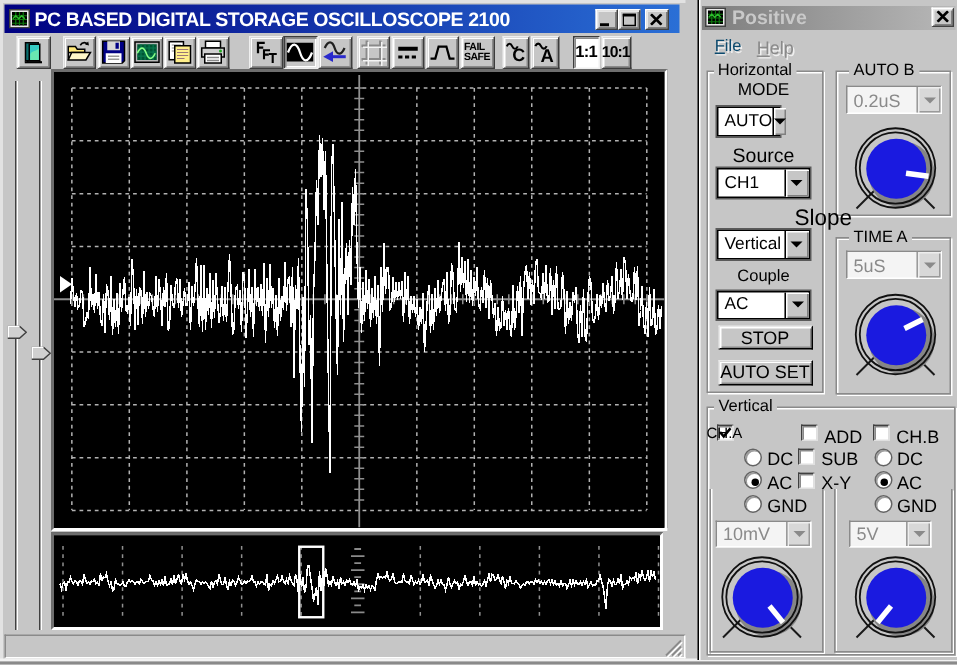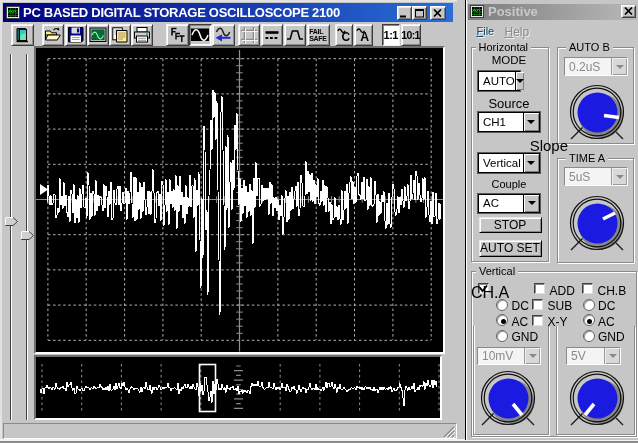--- a/index.html
+++ b/index.html
@@ -272,21 +272,21 @@
       <circle cx="29.0" cy="29.0" r="23.8" fill="none" stroke="#111" stroke-width="1.2"></circle>
       <circle cx="29.5" cy="29.5" r="20" fill="#1a1ae0"></circle>
       <line x1="35" y1="25" x2="47" y2="19" stroke="#fff" stroke-width="3.6"></line>
     </svg>
   </div>
 <div class="cb" style="left:477.5px;top:283px">
     <svg width="11" height="11" viewBox="0 0 11 11" style="position:absolute;left:-1px;top:-1px">
       <path d="M2 5l2.5 3L9 2.5" fill="none" stroke="#000" stroke-width="1.8"></path>
     </svg>
   </div>
-<div class="lb" style="left:471px;top:283.5px;font-size:16px">CH.A</div>
+<div class="lb" style="left:471px;top:283.5px;font-size:10px">CH.A</div>
 <div class="cb" style="left:534px;top:283px"></div>
 <div class="lb" style="left:549.5px;top:283.5px;font-size:12px">ADD</div>
 <div class="cb" style="left:581.5px;top:283px"></div>
 <div class="lb" style="left:597.5px;top:283.5px;font-size:12px">CH.B</div>
 <div class="rd" style="left:496px;top:298.5px"></div>
 <div class="lb" style="left:511.5px;top:299px;font-size:12px">DC</div>
 <div class="cb" style="left:532px;top:299px"></div>
 <div class="lb" style="left:547.5px;top:299px;font-size:12px">SUB</div>
 <div class="rd" style="left:582.5px;top:298.5px"></div>
 <div class="lb" style="left:598px;top:299px;font-size:12px">DC</div>

